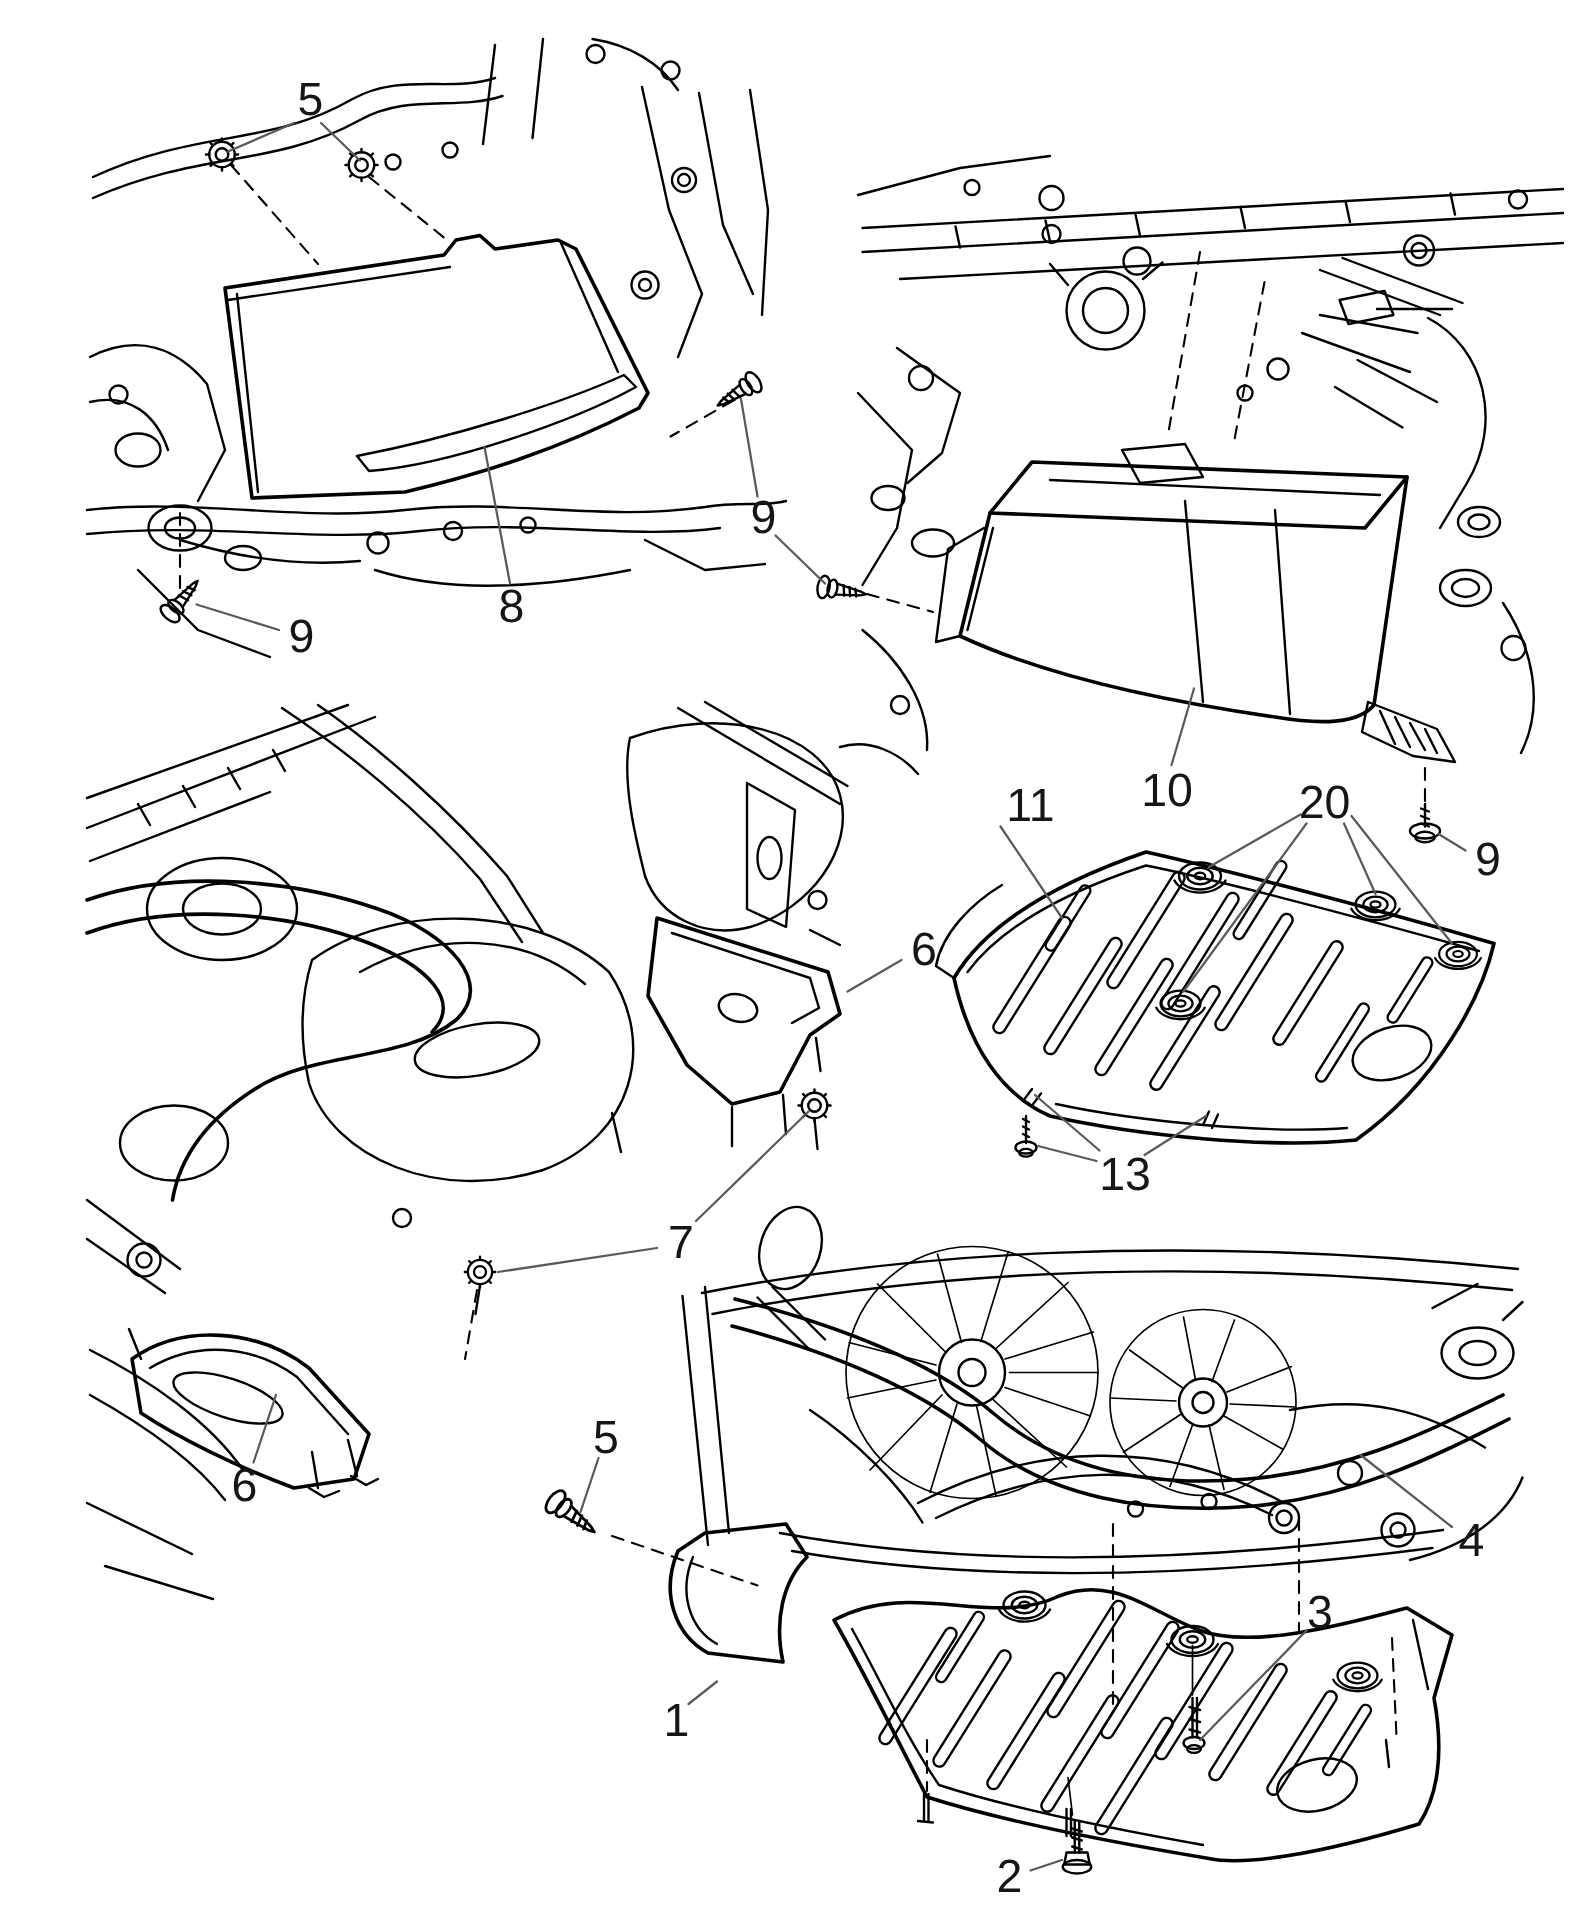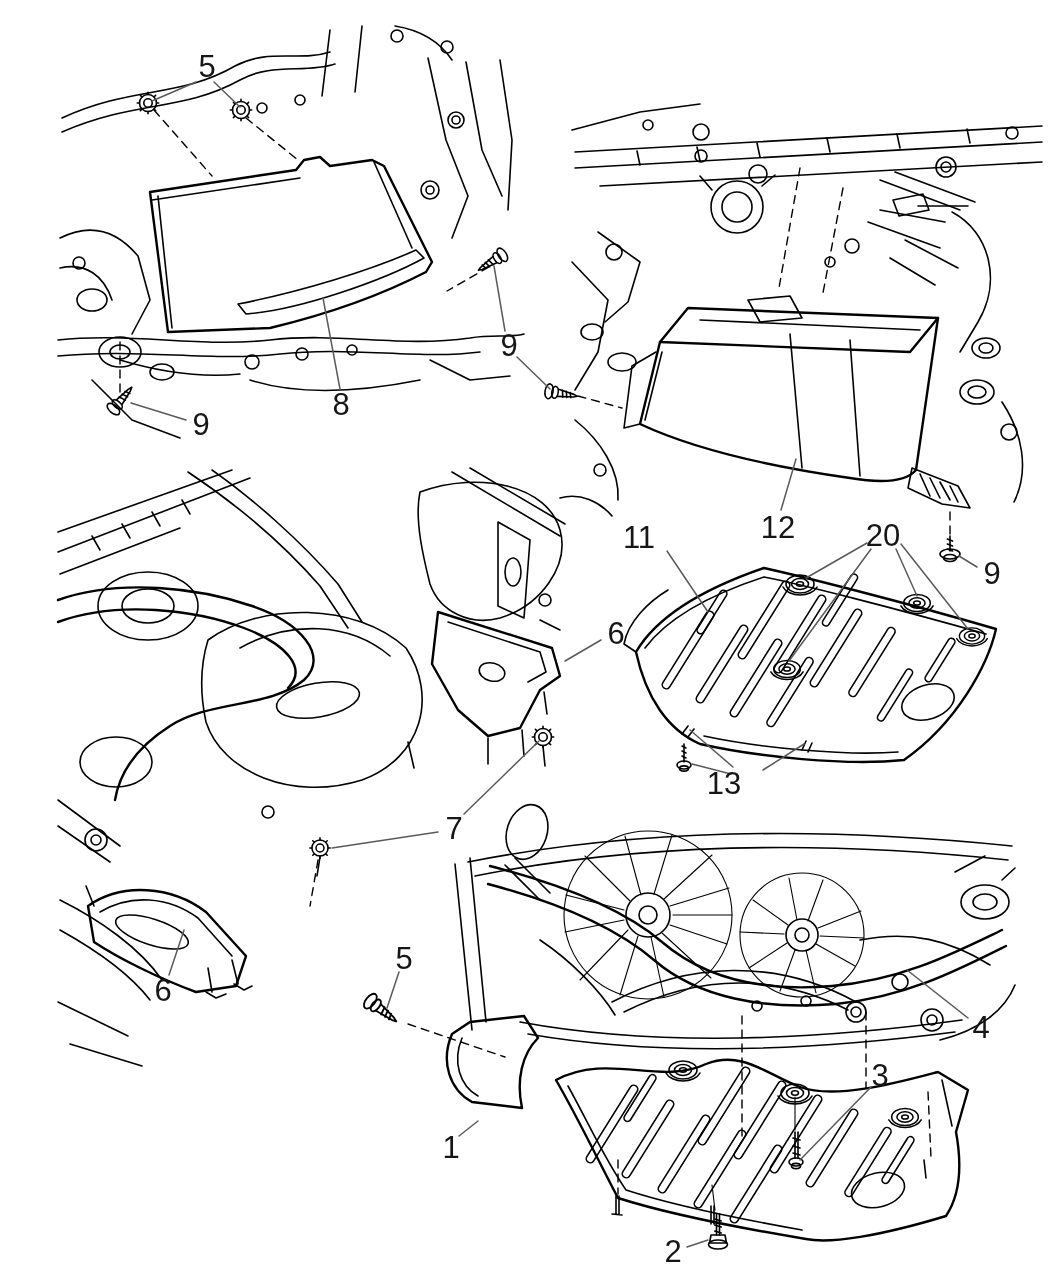--- a/index.html
+++ b/index.html
@@ -325,25 +325,25 @@
     <line class="leader" x1="687" y1="1247" x2="708" y2="1240"></line>
     <line class="leader" x1="871" y1="1087" x2="800" y2="1160"></line>
     <line class="leader" x1="968" y1="1018" x2="907" y2="970"></line>
   </g>
 </svg>
 
 <div class="callout" style="left:207px;top:66px">5</div>
 <div class="callout" style="left:341px;top:404px">8</div>
 <div class="callout" style="left:201px;top:424px">9</div>
 <div class="callout" style="left:509px;top:345px">9</div>
-<div class="callout" style="left:778px;top:527px">12</div>
-<div class="callout" style="left:639px;top:537px">11</div>
+<div class="callout" style="left:778px;top:527px">10</div>
+<div class="callout" style="left:687px;top:537px">11</div>
 <div class="callout" style="left:883px;top:535px">20</div>
 <div class="callout" style="left:992px;top:573px">9</div>
-<div class="callout" style="left:724px;top:783px">13</div>
+<div class="callout" style="left:750px;top:783px">13</div>
 <div class="callout" style="left:616px;top:633px">6</div>
 <div class="callout" style="left:454px;top:828px">7</div>
 <div class="callout" style="left:163px;top:990px">6</div>
 <div class="callout" style="left:404px;top:958px">5</div>
 <div class="callout" style="left:451px;top:1147px">1</div>
 <div class="callout" style="left:673px;top:1251px">2</div>
 <div class="callout" style="left:880px;top:1075px">3</div>
 <div class="callout" style="left:981px;top:1027px">4</div>
 
 </div>

